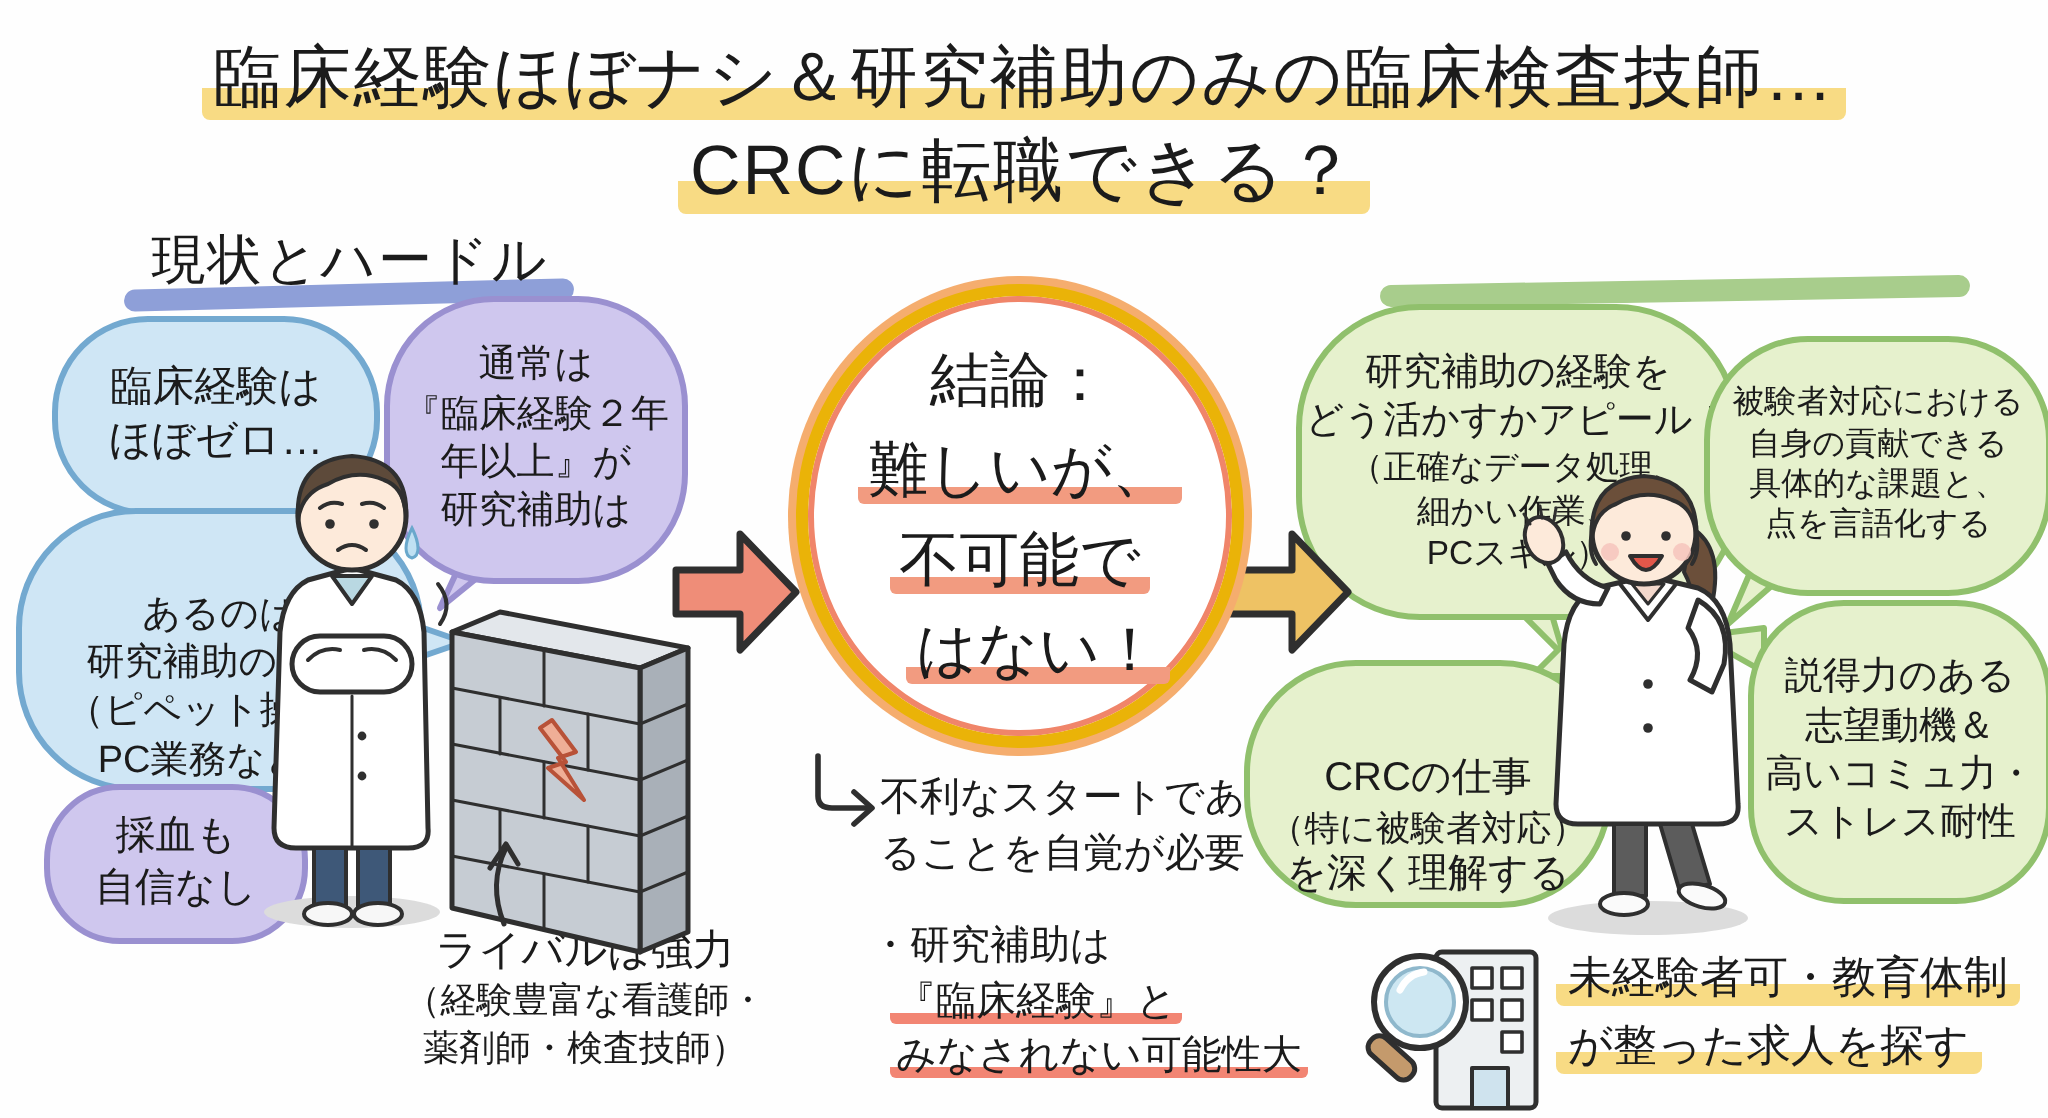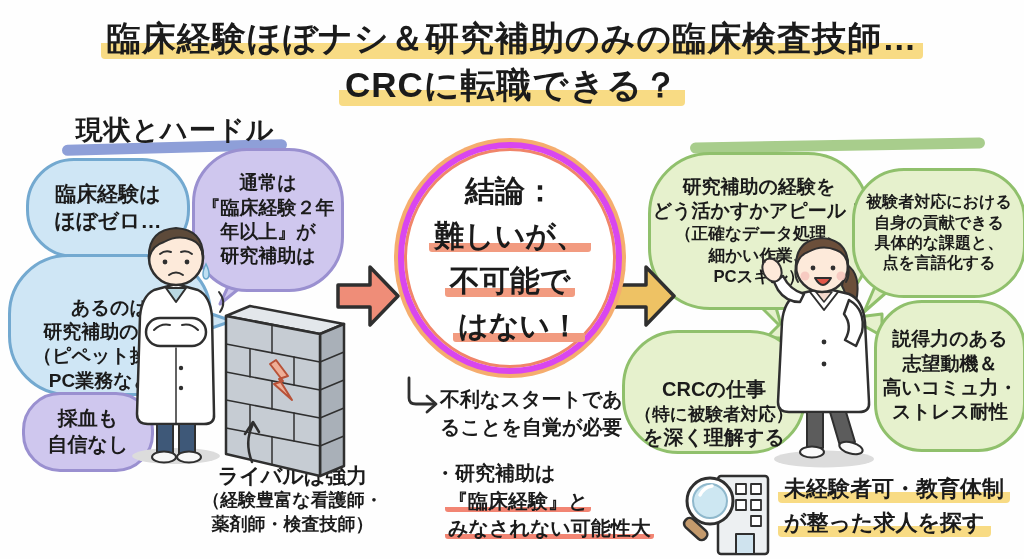--- a/index.html
+++ b/index.html
@@ -1,20 +1,20 @@
 <!DOCTYPE html>
 <html><head>
 <meta charset="utf-8">
 <style>
   html,body { margin:0; padding:0; background:#ffffff; }
   #stage {
     position:relative; width:1024px; height:559px; overflow:hidden;
     background:#fefefe; color:#1b1b1b;
     font-family:"Liberation Sans","DejaVu Sans",sans-serif;
-    font-weight:700;
+    font-weight:400;
   }
   .abs { position:absolute; }
 
   
   .title-line { left:0; width:100%; text-align:center; letter-spacing:1px; }
   .t1 { top:16px; font-size:34px; }
   .t2 { top:62px; font-size:35px; }
   .hl { background:linear-gradient(to top,#f8db84 40%,rgba(248,219,132,0) 40%); padding:0 6px 2px; border-radius:4px; }
 
   
@@ -34,21 +34,21 @@
   .bubble.green  { background:#e6f1cd; border-color:#90c06c; }
   .tail { position:absolute; z-index:3; overflow:visible; }
   .tail polygon { stroke-width:3; stroke-linejoin:round; }
   .tail.blue polygon   { fill:#cfe6f5; stroke:#73a9d0; }
   .tail.purple polygon { fill:#cfc7ee; stroke:#9a90d0; }
   .tail.green polygon  { fill:#e6f1cd; stroke:#90c06c; }
   .sub { font-size:0.88em; }
 
   
   .conclusion-circle {
-    position:absolute; background:#ffffff; border:6px solid #d946ef; border-radius:50%;
+    position:absolute; background:#ffffff; border:6px solid #eab308; border-radius:50%;
     box-shadow:0 0 0 4px #f5ad6e, inset 0 0 0 3px #f0856a;
     display:flex; flex-direction:column; justify-content:center; align-items:center;
     font-size:30px; line-height:1.5; text-align:center; z-index:5;
   }
   .ul-salmon { background:linear-gradient(to top,#f29b80 26%,rgba(0,0,0,0) 26%); padding:0 5px; border-radius:3px; }
   .ul-pink   { background:linear-gradient(to top,#f28573 24%,rgba(0,0,0,0) 24%); padding:0 3px; border-radius:3px; }
 
   .note { line-height:1.38; font-size:20px; z-index:4; }
   .caption { text-align:center; line-height:1.3; z-index:4; }
 

